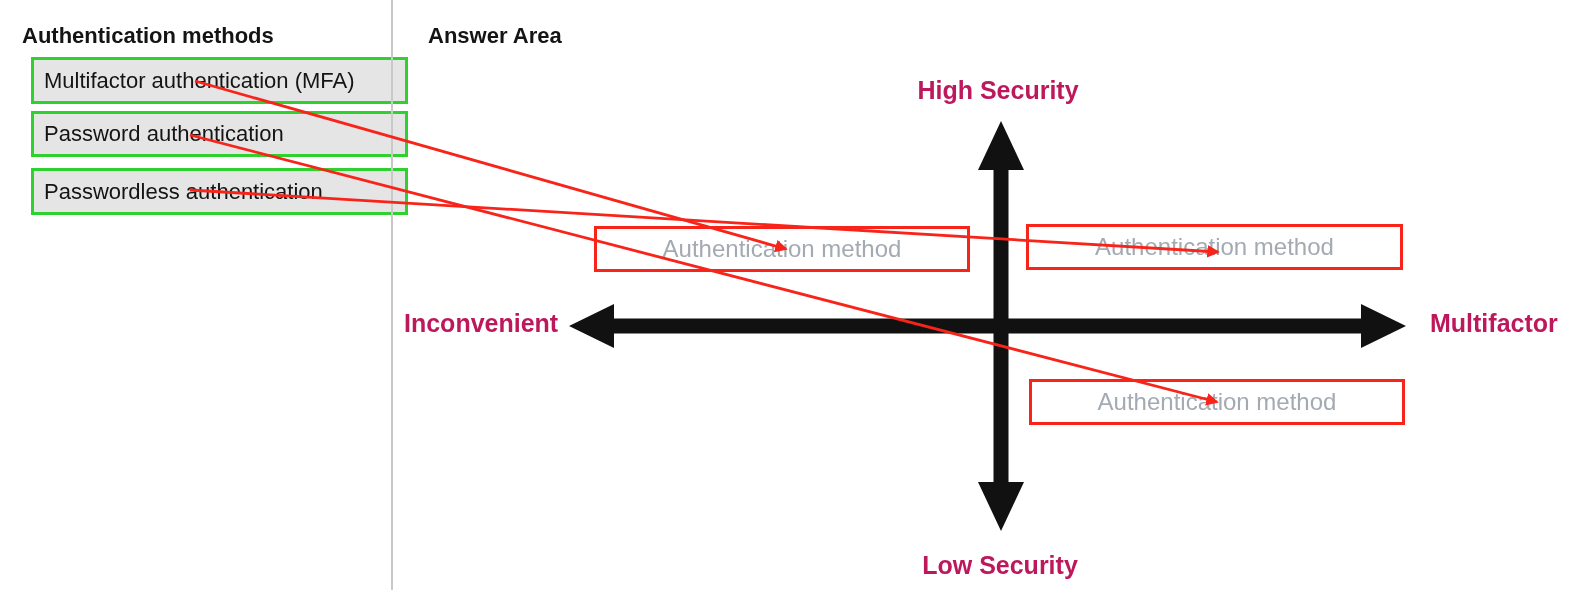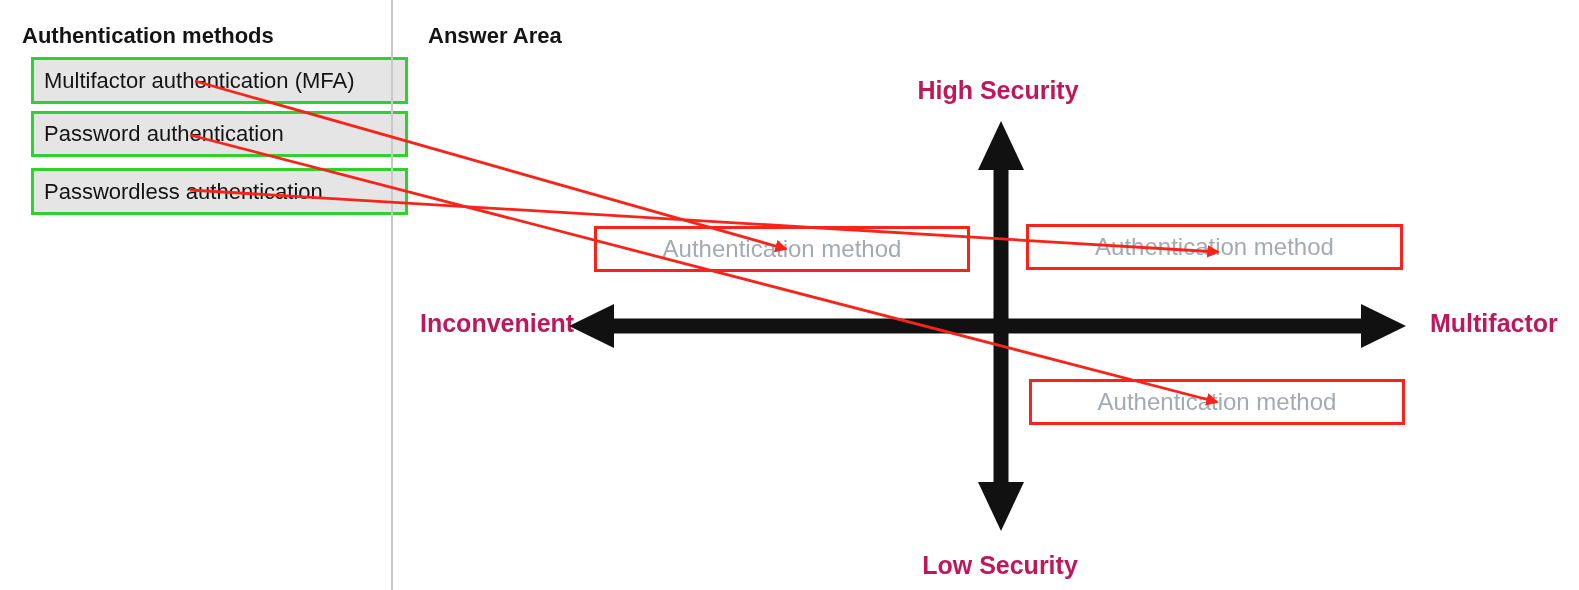--- a/index.html
+++ b/index.html
@@ -60,21 +60,21 @@
   .dz2 { left: 1029px; top: 379px; width: 376px; height: 46px; }
   .quad-label {
     position: absolute;
     font-size: 25px;
     color: #be185d;
     white-space: nowrap;
     font-weight: bold;
   }
   .lbl-high { left: 998px;  top: 76px;  transform: translateX(-50%); }
   .lbl-low  { left: 1000px; top: 551px; transform: translateX(-50%); }
-  .lbl-inconvenient { left: 420px;  top: 309px; }
+  .lbl-inconvenient { left: 404px;  top: 309px; }
   .lbl-convenient   { left: 1430px; top: 309px; }
   .overlay {
     position: absolute;
     inset: 0;
     width: 1579px;
     height: 590px;
     pointer-events: none;
   }
   .axis-shape { fill: var(--axis, #111111); stroke: none; }
   .connector {

